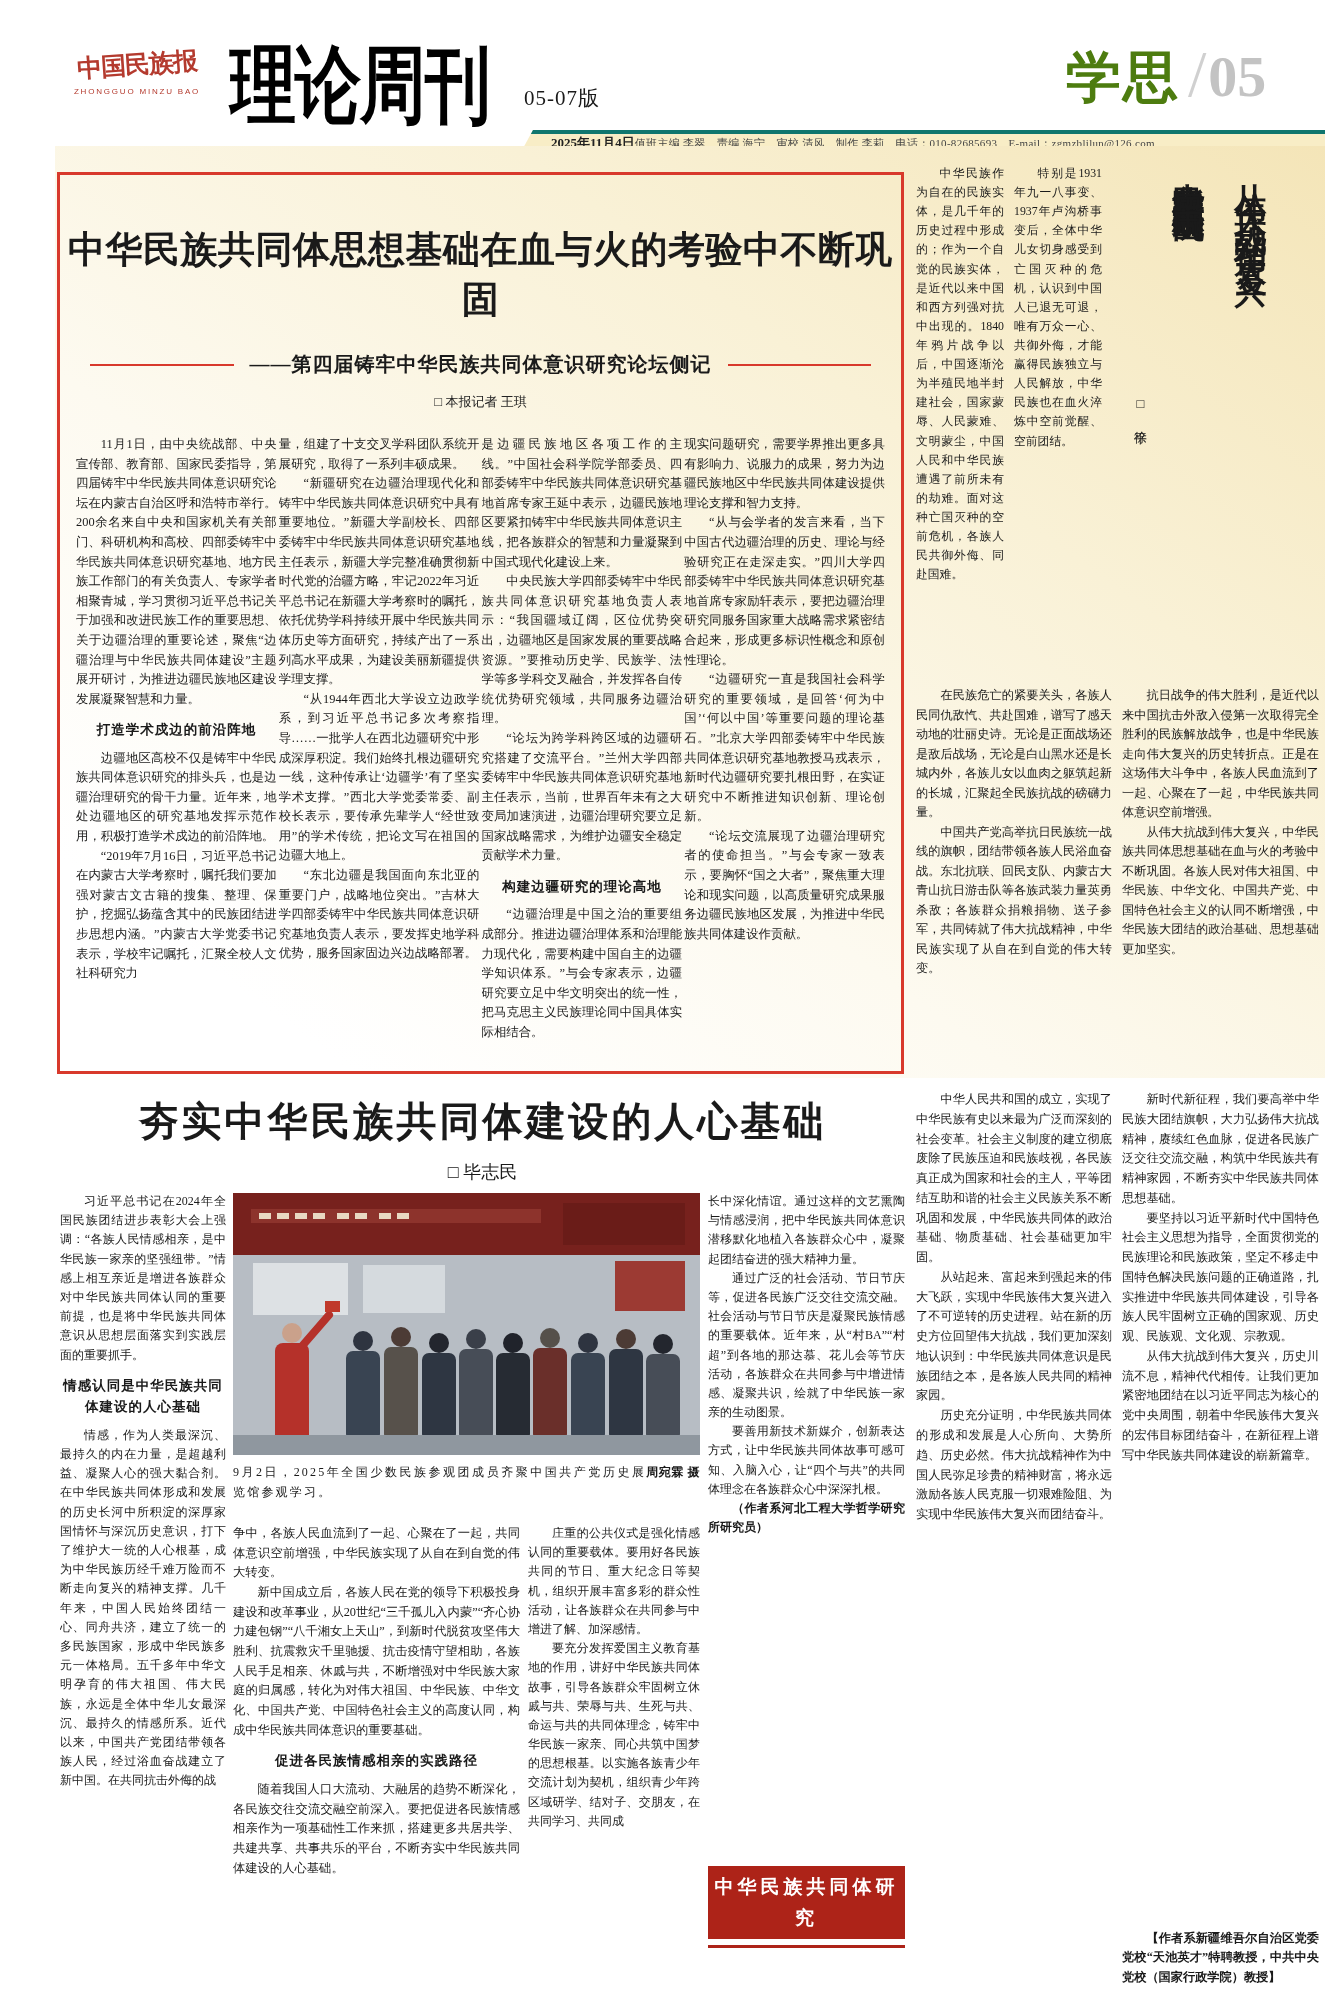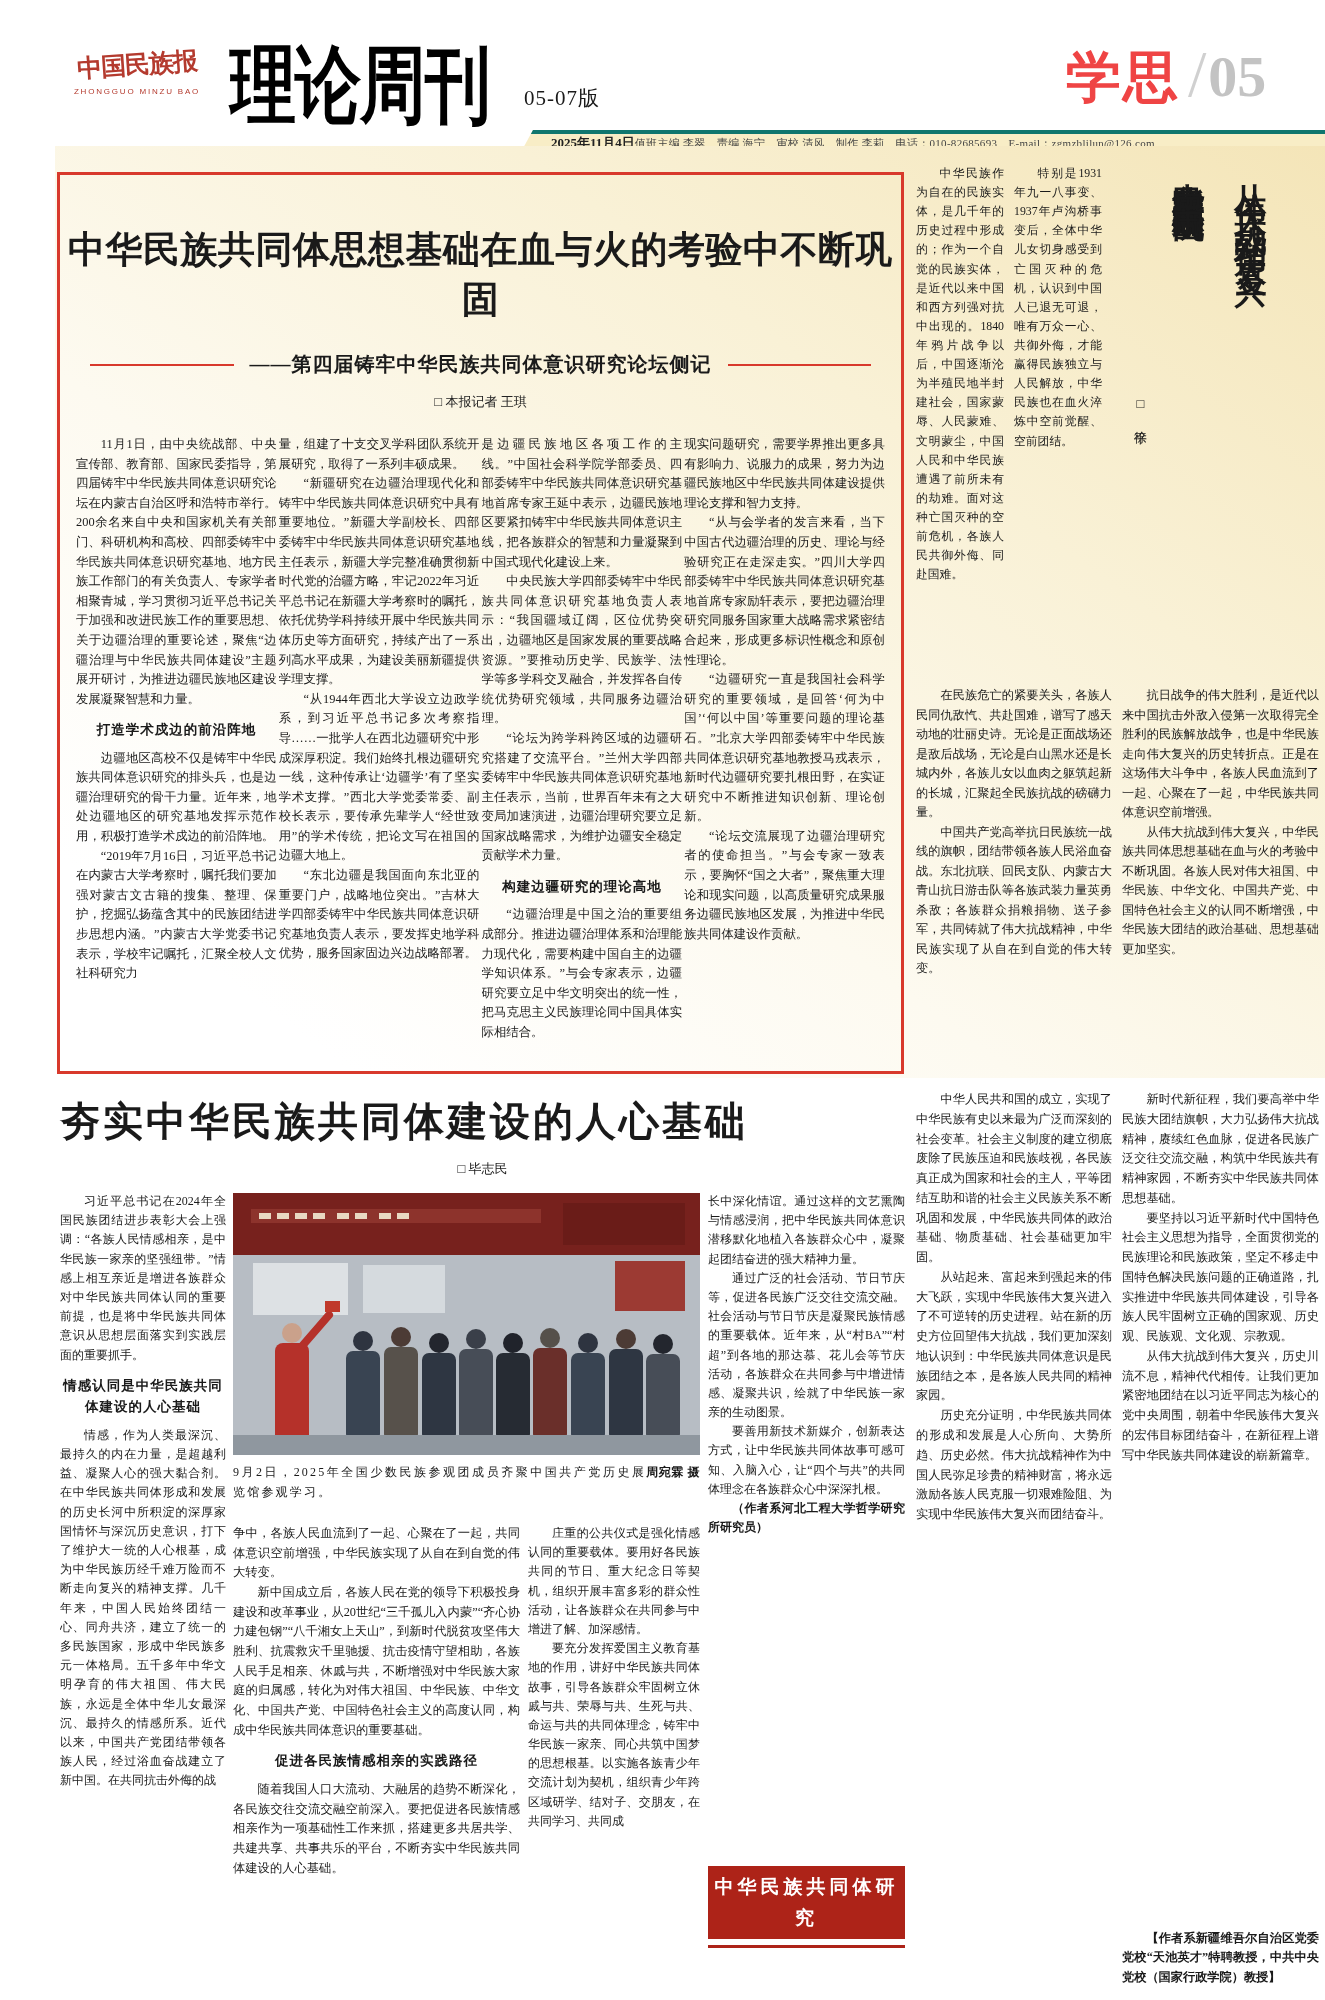--- a/index.html
+++ b/index.html
@@ -8,21 +8,21 @@
   .abs{position:absolute;}
 
   
   .brand{left:72px;top:48px;width:130px;text-align:center;}
   .brand-cn{font-size:25px;font-weight:700;color:#b43a2e;transform:rotate(-4deg);letter-spacing:-1px;}
   .brand-py{font-size:8px;letter-spacing:1.8px;color:#b43a2e;margin-top:6px;font-family:"Liberation Sans",sans-serif;}
   .weekly{left:230px;top:28px;font-size:66px;font-weight:900;letter-spacing:-1px;color:#000;
           transform:scaleY(1.28);transform-origin:top left;}
   .edition{left:524px;top:84px;font-size:21px;color:#1a1a1a;letter-spacing:1px;}
   .secmark{left:1066px;top:36px;display:flex;align-items:baseline;}
-  .sec-name{font-size:55px;font-weight:900;color:#ef4444;letter-spacing:2px;}
+  .sec-name{font-size:55px;font-weight:900;color:#4d7c0f;letter-spacing:2px;}
   .sec-slash{font-size:66px;color:#d0d0d0;font-weight:400;margin:0 2px 0 8px;}
   .sec-num{font-size:58px;color:#c3c3c3;font-weight:700;}
   .dateband{left:505px;top:130px;width:820px;height:22px;background:#f8edc6;border-top:4px solid #0f766e;
             clip-path:polygon(16px 100%,28px 0,100% 0,100% 100%);
             display:flex;align-items:center;padding-left:46px;box-sizing:border-box;}
   .db-date{font-size:13px;font-weight:700;color:#222;}
   .db-staff{font-size:11px;color:#444;font-family:Liberation Serif, serif;letter-spacing:0.3px;}
 
   
   .top-panel{left:55px;top:146px;width:1270px;height:932px;
@@ -52,22 +52,22 @@
   .ra-head .l2{display:block;font-size:32px;font-weight:900;letter-spacing:2px;margin-left:18px;}
   .ra-head .by{display:block;font-size:13px;font-weight:400;letter-spacing:3px;padding-top:238px;margin-left:22px;}
   .ra-m1{left:916px;top:686px;width:196px;height:388px;overflow:hidden;font-size:12.2px;line-height:1.6;}
   .ra-m2{left:1122px;top:686px;width:197px;height:388px;overflow:hidden;font-size:12.2px;line-height:1.6;}
   .ra-b1{left:916px;top:1090px;width:196px;height:898px;overflow:hidden;font-size:12.2px;line-height:1.62;}
   .ra-b2{left:1122px;top:1090px;width:197px;height:898px;overflow:hidden;font-size:12.2px;line-height:1.62;
          display:flex;flex-direction:column;}
   .ra-b2 .spacer{flex:1;}
 
   
-  .ba-headline{left:60px;top:1094px;width:845px;font-size:40px;font-weight:900;letter-spacing:3px;}
-  .ba-byline{left:60px;top:1160px;width:845px;text-align:center;font-size:13px;}
+  .ba-headline{left:60px;top:1094px;width:845px;text-align:center;font-size:40px;font-weight:900;letter-spacing:3px;}
+  .ba-byline{left:60px;top:1160px;width:845px;text-align:center;font-size:18px;}
   .ba-col1{left:60px;top:1192px;width:166px;height:796px;overflow:hidden;font-size:12px;line-height:1.6;}
   .ba-photo{left:233px;top:1193px;width:467px;height:262px;}
   .ba-photo svg{display:block;}
   .ba-caption{left:233px;top:1462px;width:467px;font-size:12px;letter-spacing:2.2px;line-height:1.7;text-align:justify;}
   .ba-caption .credit{float:right;font-weight:700;letter-spacing:0.5px;font-family:"Liberation Sans",sans-serif;}
   .ba-col2{left:233px;top:1524px;width:287px;height:464px;overflow:hidden;font-size:12.3px;line-height:1.6;}
   .ba-col3{left:528px;top:1524px;width:172px;height:464px;overflow:hidden;font-size:12px;line-height:1.6;}
   .ba-col4{left:708px;top:1192px;width:197px;height:756px;overflow:hidden;font-size:12px;line-height:1.6;
            display:flex;flex-direction:column;}
   .badge-wrap{margin-top:auto;}

